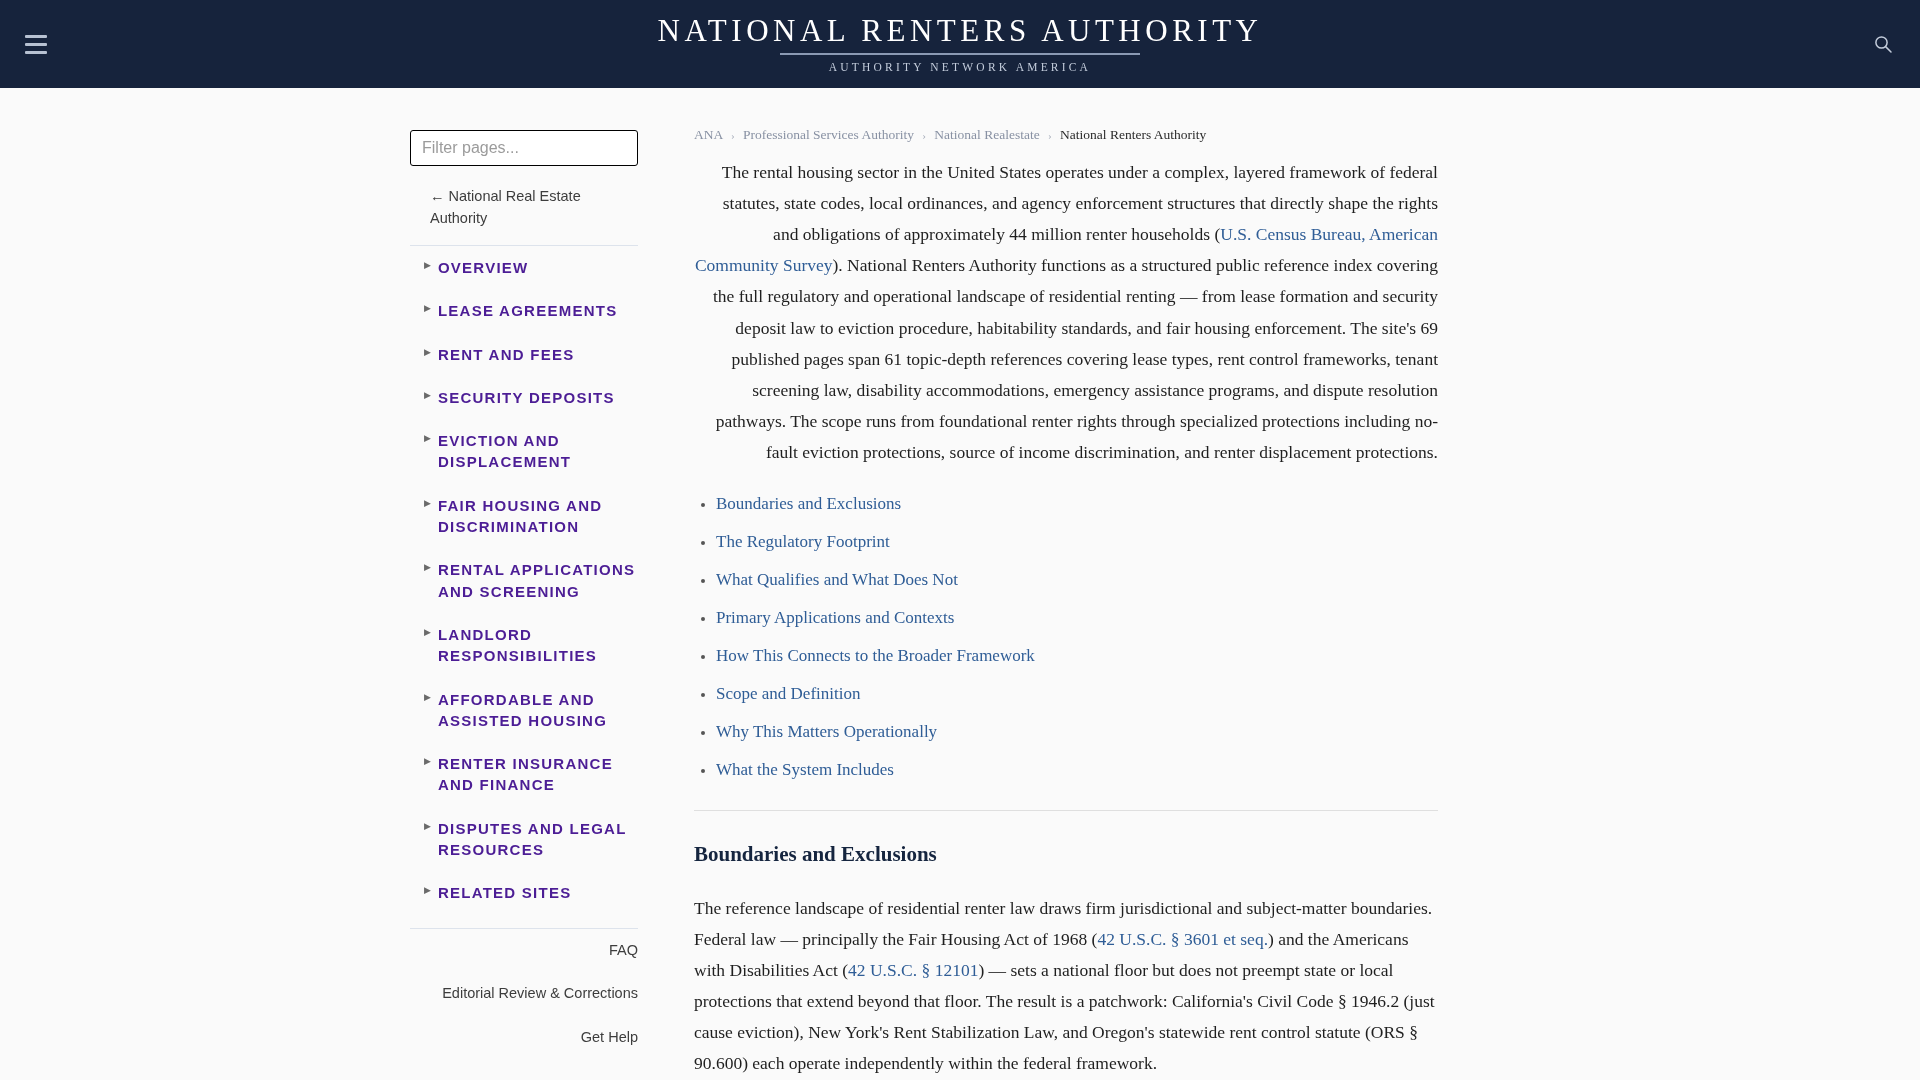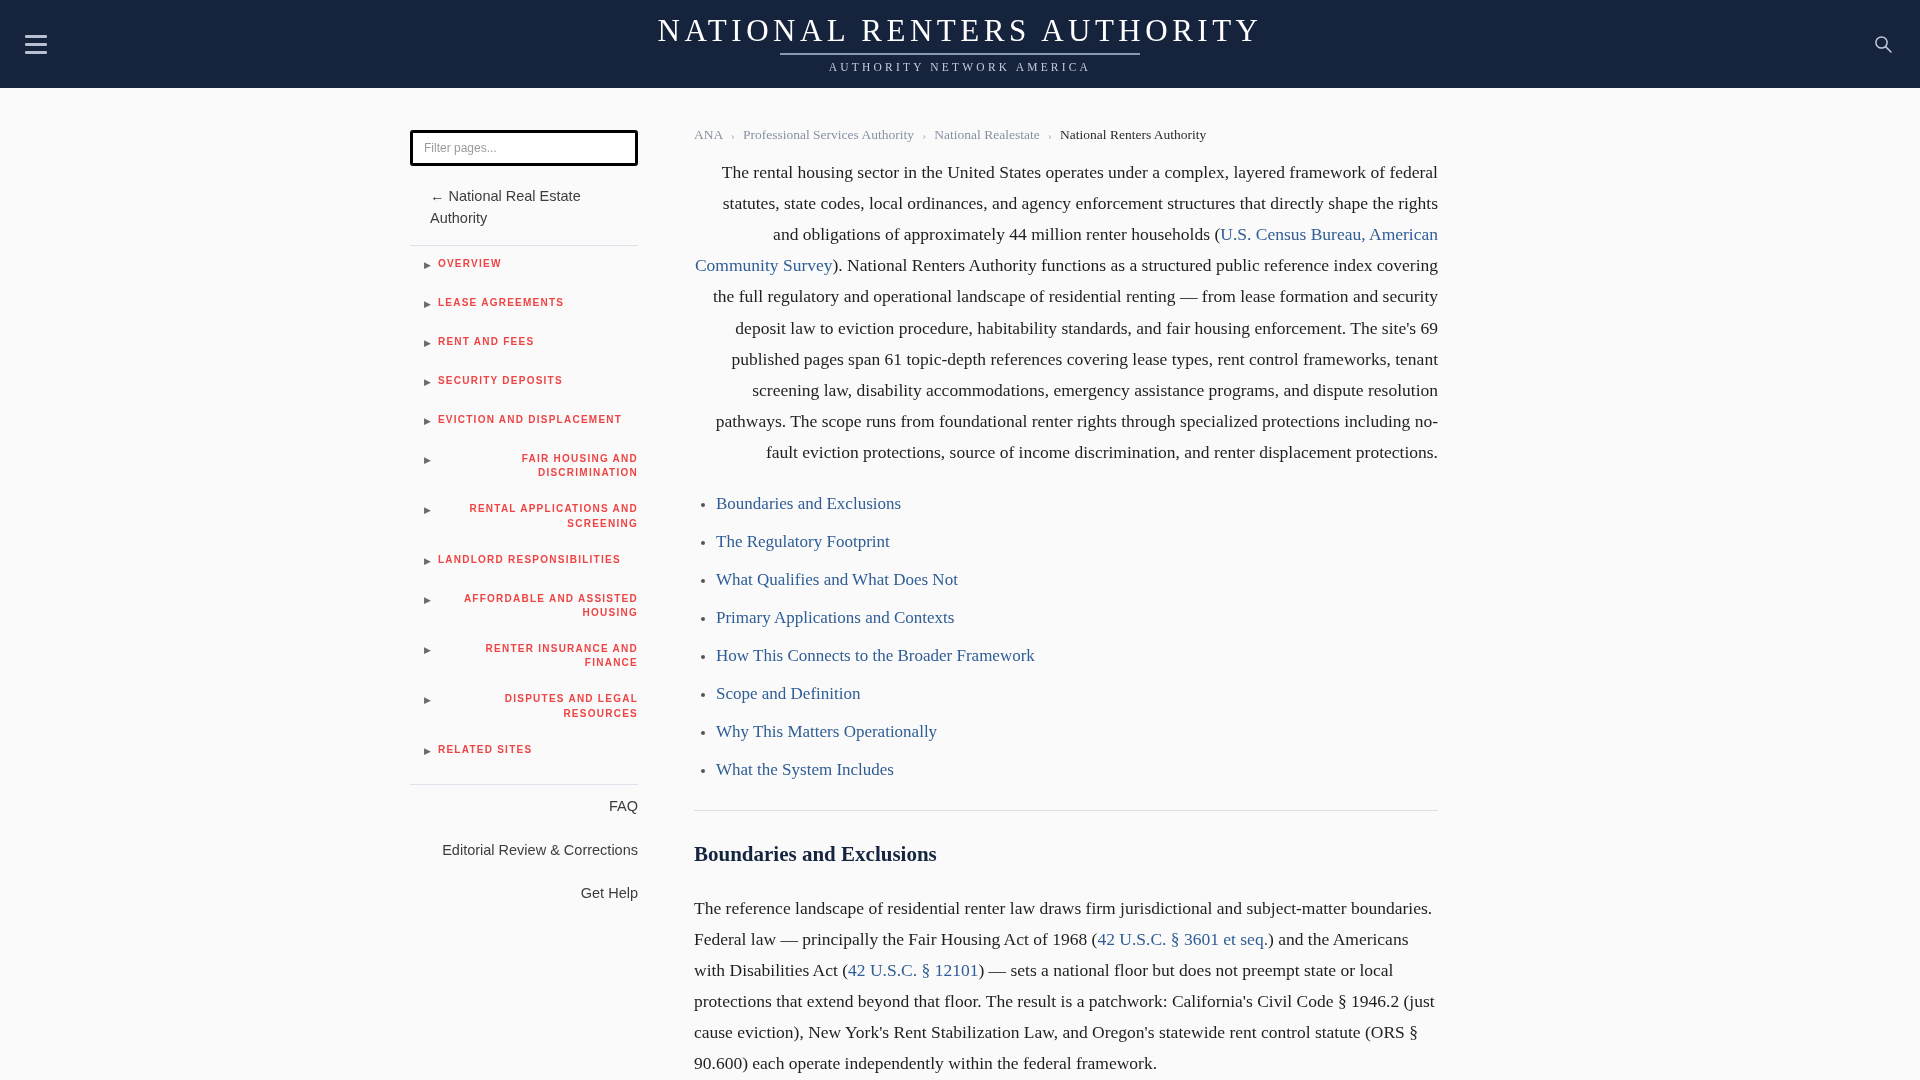--- a/index.html
+++ b/index.html
@@ -85,24 +85,24 @@
   
   .sidebar {
     width: 228px;
     flex: 0 0 228px;
     font-family: "Liberation Sans", "DejaVu Sans", sans-serif;
     padding-top: 8px;
   }
   .filter-input {
     width: 100%;
     padding: 8px 11px;
-    font-size: 12px;
+    font-size: 16px;
     font-family: "Liberation Sans", "DejaVu Sans", sans-serif;
     color: #333;
-    border: 3px solid #000000;
+    border: 1px solid #000000;
     border-radius: 3px;
     background: #fff;
     outline: none;
   }
   .filter-input::placeholder { color: #9b9b9b; }
 
   .back-link {
     display: block;
     margin-top: 19px;
     padding: 0 0 0 20px;
@@ -125,27 +125,26 @@
     cursor: pointer;
   }
   .nav-caret {
     flex: 0 0 auto;
     color: #6a6a6a;
     font-size: 9px;
     line-height: 17px;
     margin-right: 7px;
   }
   .nav-label {
-    font-size: 10px;
+    font-size: 15px;
     font-weight: bold;
     letter-spacing: 1.25px;
-    color: #ef4444;
+    color: #4c1d95;
     text-transform: uppercase;
     line-height: 1.42;
-    text-align: right;
   }
   .sb-divider2 {
     height: 1px;
     background: #dde3ec;
     margin: 13px 0 0 0;
   }
   .foot-links { margin: 0; padding: 0; list-style: none; }
   .foot-link {
     display: block;
     padding: 11px 0 11px 20px;

